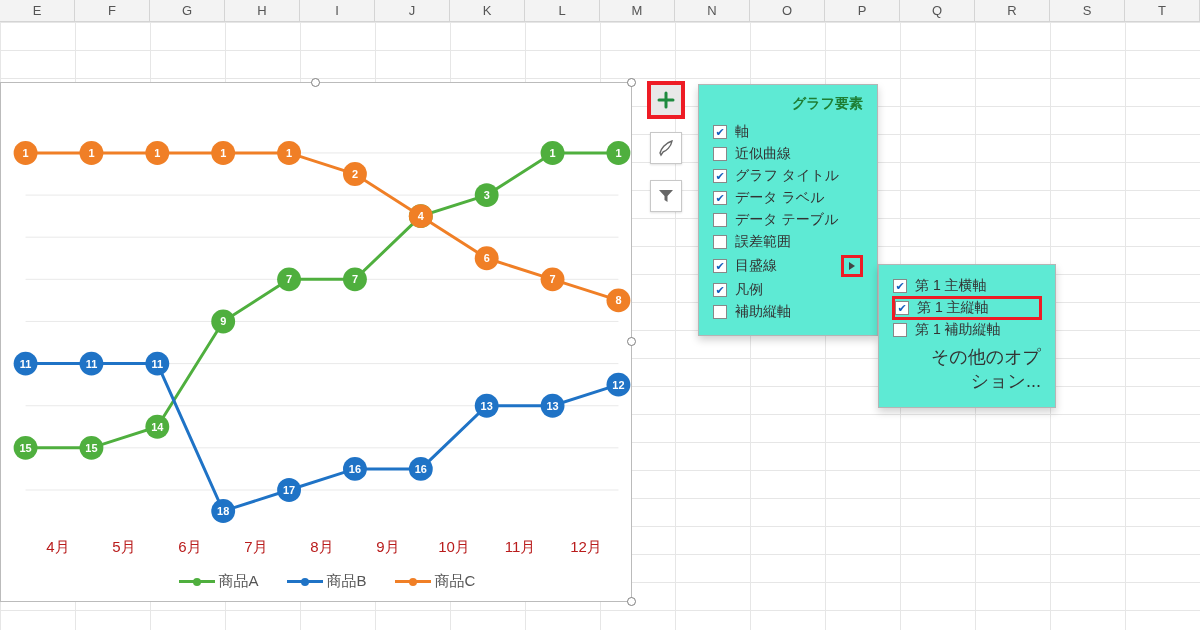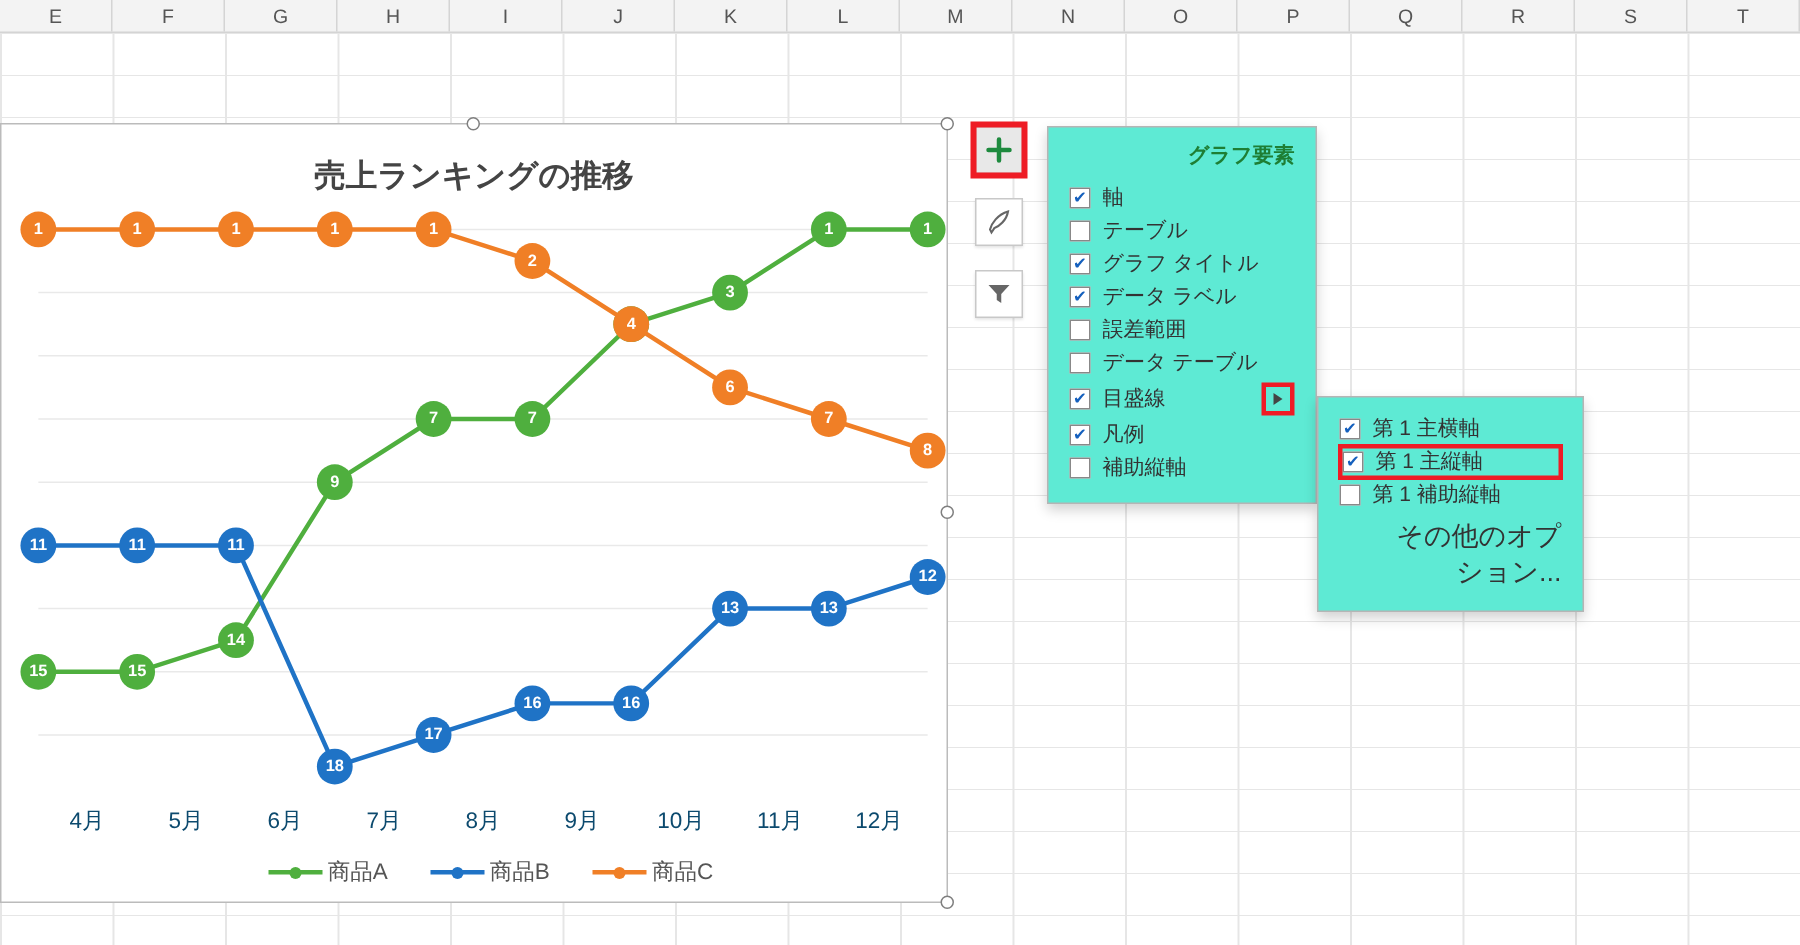--- a/index.html
+++ b/index.html
@@ -78,21 +78,21 @@
 
   .x-labels {
     position: absolute;
     left: 24px; right: 12px; bottom: 44px;
     display: flex;
   }
   .x-labels div {
     flex: 1 1 0;
     text-align: center;
     font-size: 15px;
-    color: #0c4a6e;
+    color: #b91c1c;
   }
   .legend {
     position: absolute;
     left: 0; right: 0; bottom: 10px;
     display: flex;
     justify-content: center;
     gap: 28px;
     font-size: 15px;
     color: #555;
     margin-left: 22px;
@@ -207,21 +207,20 @@
     </div>
   <div class="grid"></div>
 </div>
 
 <div class="chart-obj">
   <div class="handle h-tm"></div>
   <div class="handle h-tr"></div>
   <div class="handle h-mr"></div>
   <div class="handle h-br"></div>
 
-  <div class="chart-title">売上ランキングの推移</div>
 
   <div class="plot-area">
     <svg id="plot-svg" viewBox="0 0 596 380">
         <line x1="0" y1="10" x2="596" y2="10" stroke="#e9e9e9" stroke-width="1"></line>
         <line x1="0" y1="52.35294117647059" x2="596" y2="52.35294117647059" stroke="#e9e9e9" stroke-width="1"></line>
         <line x1="0" y1="94.70588235294117" x2="596" y2="94.70588235294117" stroke="#e9e9e9" stroke-width="1"></line>
         <line x1="0" y1="137.05882352941177" x2="596" y2="137.05882352941177" stroke="#e9e9e9" stroke-width="1"></line>
         <line x1="0" y1="179.41176470588235" x2="596" y2="179.41176470588235" stroke="#e9e9e9" stroke-width="1"></line>
         <line x1="0" y1="221.76470588235296" x2="596" y2="221.76470588235296" stroke="#e9e9e9" stroke-width="1"></line>
         <line x1="0" y1="264.11764705882354" x2="596" y2="264.11764705882354" stroke="#e9e9e9" stroke-width="1"></line>
@@ -351,37 +350,37 @@
 
 <div class="popup">
   <div class="popup-title">グラフ要素</div>
   <div id="popup-opts">
       <div class="opt">
         <span class="cb">✔</span>
         <span>軸</span>
       </div>
       <div class="opt">
         <span class="cb"></span>
-        <span>テーブル</span>
+        <span>近似曲線</span>
       </div>
       <div class="opt">
         <span class="cb">✔</span>
         <span>グラフ タイトル</span>
       </div>
       <div class="opt">
         <span class="cb">✔</span>
         <span>データ ラベル</span>
+      </div>
+      <div class="opt">
+        <span class="cb"></span>
+        <span>データ テーブル</span>
       </div>
       <div class="opt">
         <span class="cb"></span>
         <span>誤差範囲</span>
-      </div>
-      <div class="opt">
-        <span class="cb"></span>
-        <span>データ テーブル</span>
       </div>
       <div class="opt arrow-row">
         <span style="display:flex;align-items:center;gap:8px">
           <span class="cb">✔</span>
           <span>目盛線</span>
         </span>
         <span class="arrow-target">
           <svg viewBox="0 0 10 10">
             <path d="M2 1l6 4-6 4z" fill="#444"></path>
           </svg>

